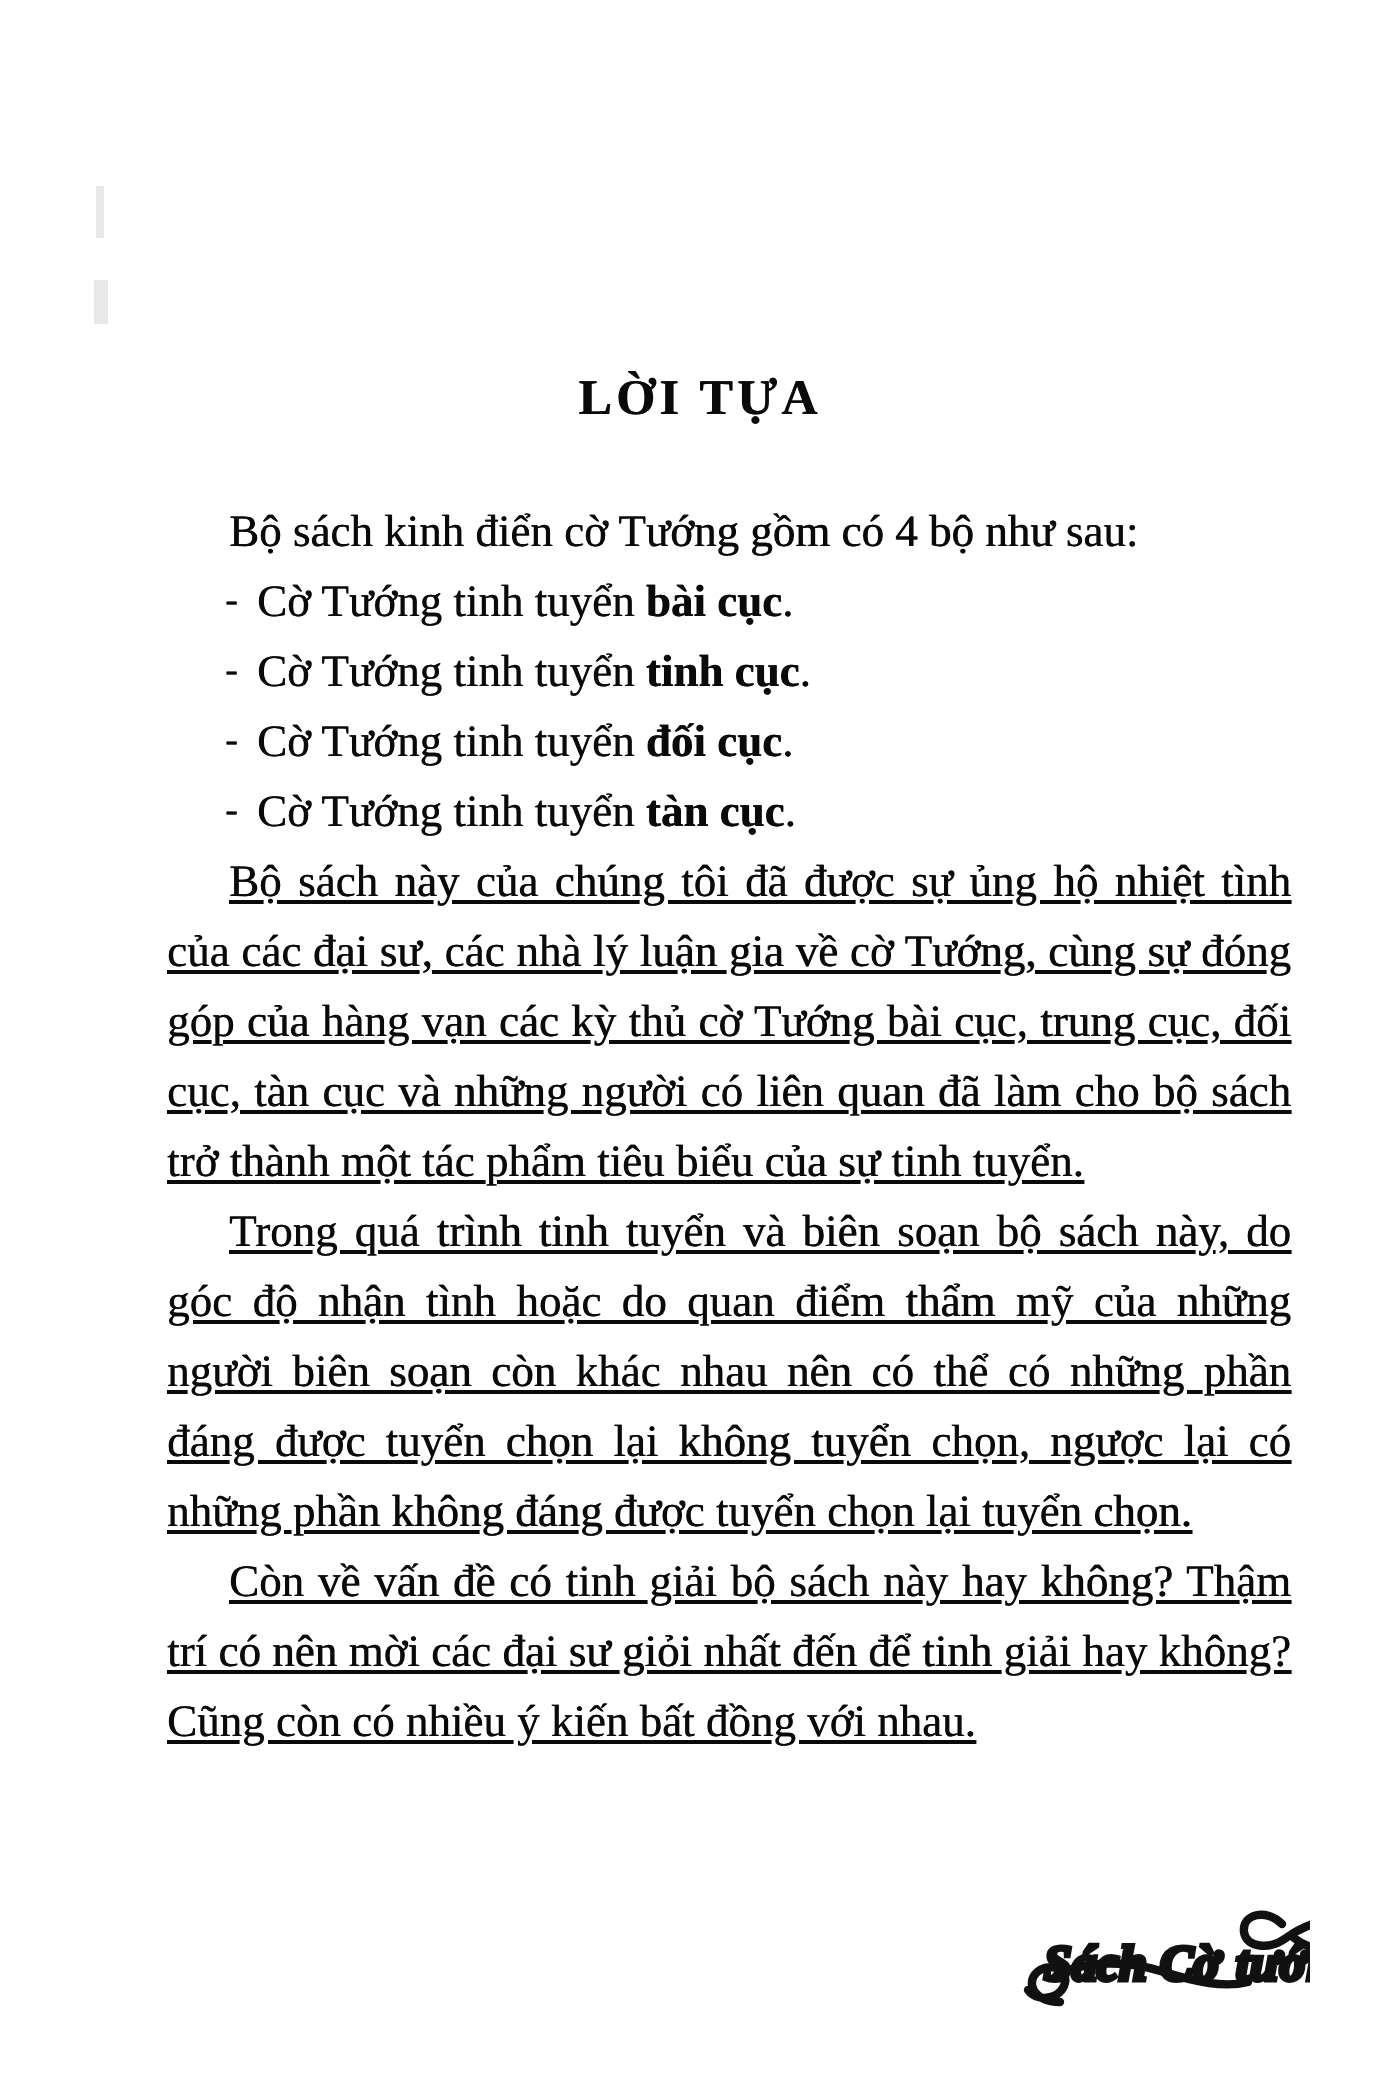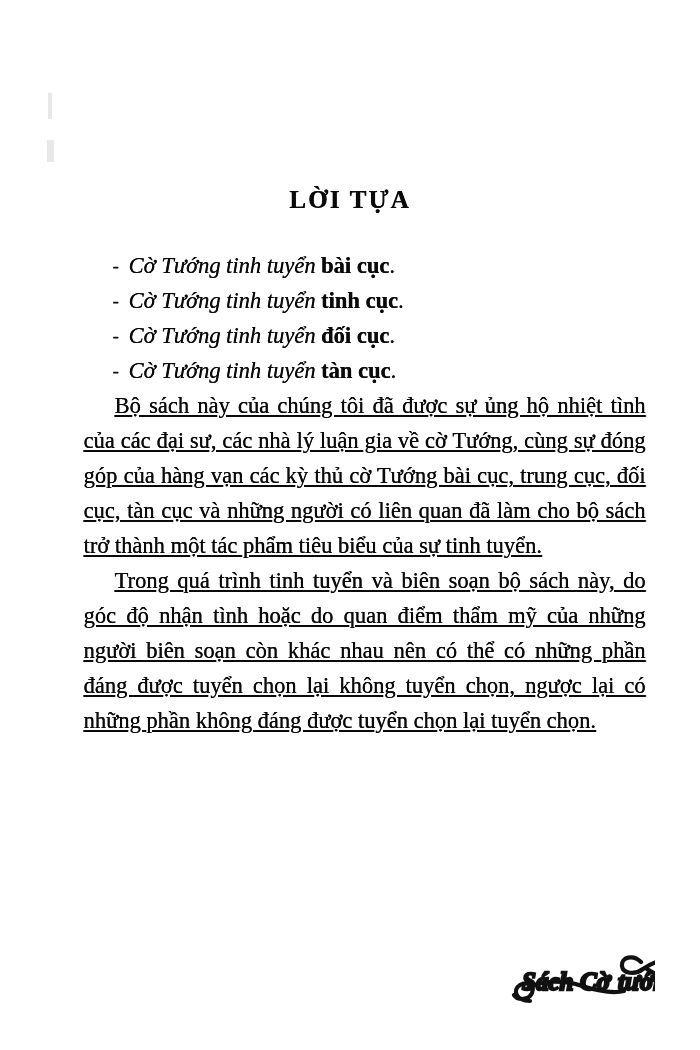--- a/index.html
+++ b/index.html
@@ -84,21 +84,20 @@
     text-shadow: 0.3px 0 0 currentColor;
   }
   ul.series-list li .dash {
     position: absolute;
     left: 29px;
     top: 0;
     font-size: 19px;
   }
   ul.series-list li .li-text {
     margin-left: 14px;
-    font-style: italic;
   }
   ul.series-list li .li-bold {
     font-weight: bold;
   }
 
   
   .watermark {
     position: absolute;
     left: 462px;
     top: 944px;
@@ -113,20 +112,21 @@
 <div class="page">
 
   <div class="scan-artifact a1"></div>
   <div class="scan-artifact a2"></div>
   <div class="scan-speck"></div>
 
   <h1 class="page-title">LỜI TỰA</h1>
 
   <div class="body-text">
 
+    <p class="para">Bộ sách kinh điển cờ Tướng gồm có 4 bộ như sau:</p>
 
     <ul class="series-list">
       <li>
         <span class="dash">-</span>
         <span class="li-text">Cờ Tướng tinh tuyển </span><span class="li-bold">bài cục</span><span>.</span>
       </li>
       <li>
         <span class="dash">-</span>
         <span class="li-text">Cờ Tướng tinh tuyển </span><span class="li-bold">tinh cục</span><span>.</span>
       </li>
@@ -137,20 +137,21 @@
       <li>
         <span class="dash">-</span>
         <span class="li-text">Cờ Tướng tinh tuyển </span><span class="li-bold">tàn cục</span><span>.</span>
       </li>
     </ul>
 
     <p class="para last-line-left">Bộ sách này của chúng tôi đã được sự ủng hộ nhiệt tình của các đại sư, các nhà lý luận gia về cờ Tướng, cùng sự đóng góp của hàng vạn các kỳ thủ cờ Tướng bài cục, trung cục, đối cục, tàn cục và những người có liên quan đã làm cho bộ sách trở thành một tác phẩm tiêu biểu của sự tinh tuyển.</p>
 
     <p class="para last-line-left">Trong quá trình tinh tuyển và biên soạn bộ sách này, do góc độ nhận tình hoặc do quan điểm thẩm mỹ của những người biên soạn còn khác nhau nên có thể có những phần đáng được tuyển chọn lại không tuyển chọn, ngược lại có những phần không đáng được tuyển chọn lại tuyển chọn.</p>
 
+    <p class="para last-line-left">Còn về vấn đề có tinh giải bộ sách này hay không? Thậm trí có nên mời các đại sư giỏi nhất đến để tinh giải hay không? Cũng còn có nhiều ý kiến bất đồng với nhau.</p>
 
   </div>
 
   <div class="watermark">
     <svg width="236" height="62" viewBox="0 0 236 62" xmlns="http://www.w3.org/2000/svg">
       <g fill="none" stroke="#111111" stroke-width="4.2" stroke-linecap="round">
 
         <path d="M22 57 C8 57 4 46 12 41 C19 37 27 42 24 49 C21 56 10 57 6 51"></path>
         <path d="M20 44 C34 36 56 36 74 42 C90 47 104 50 116 47"></path>
 

